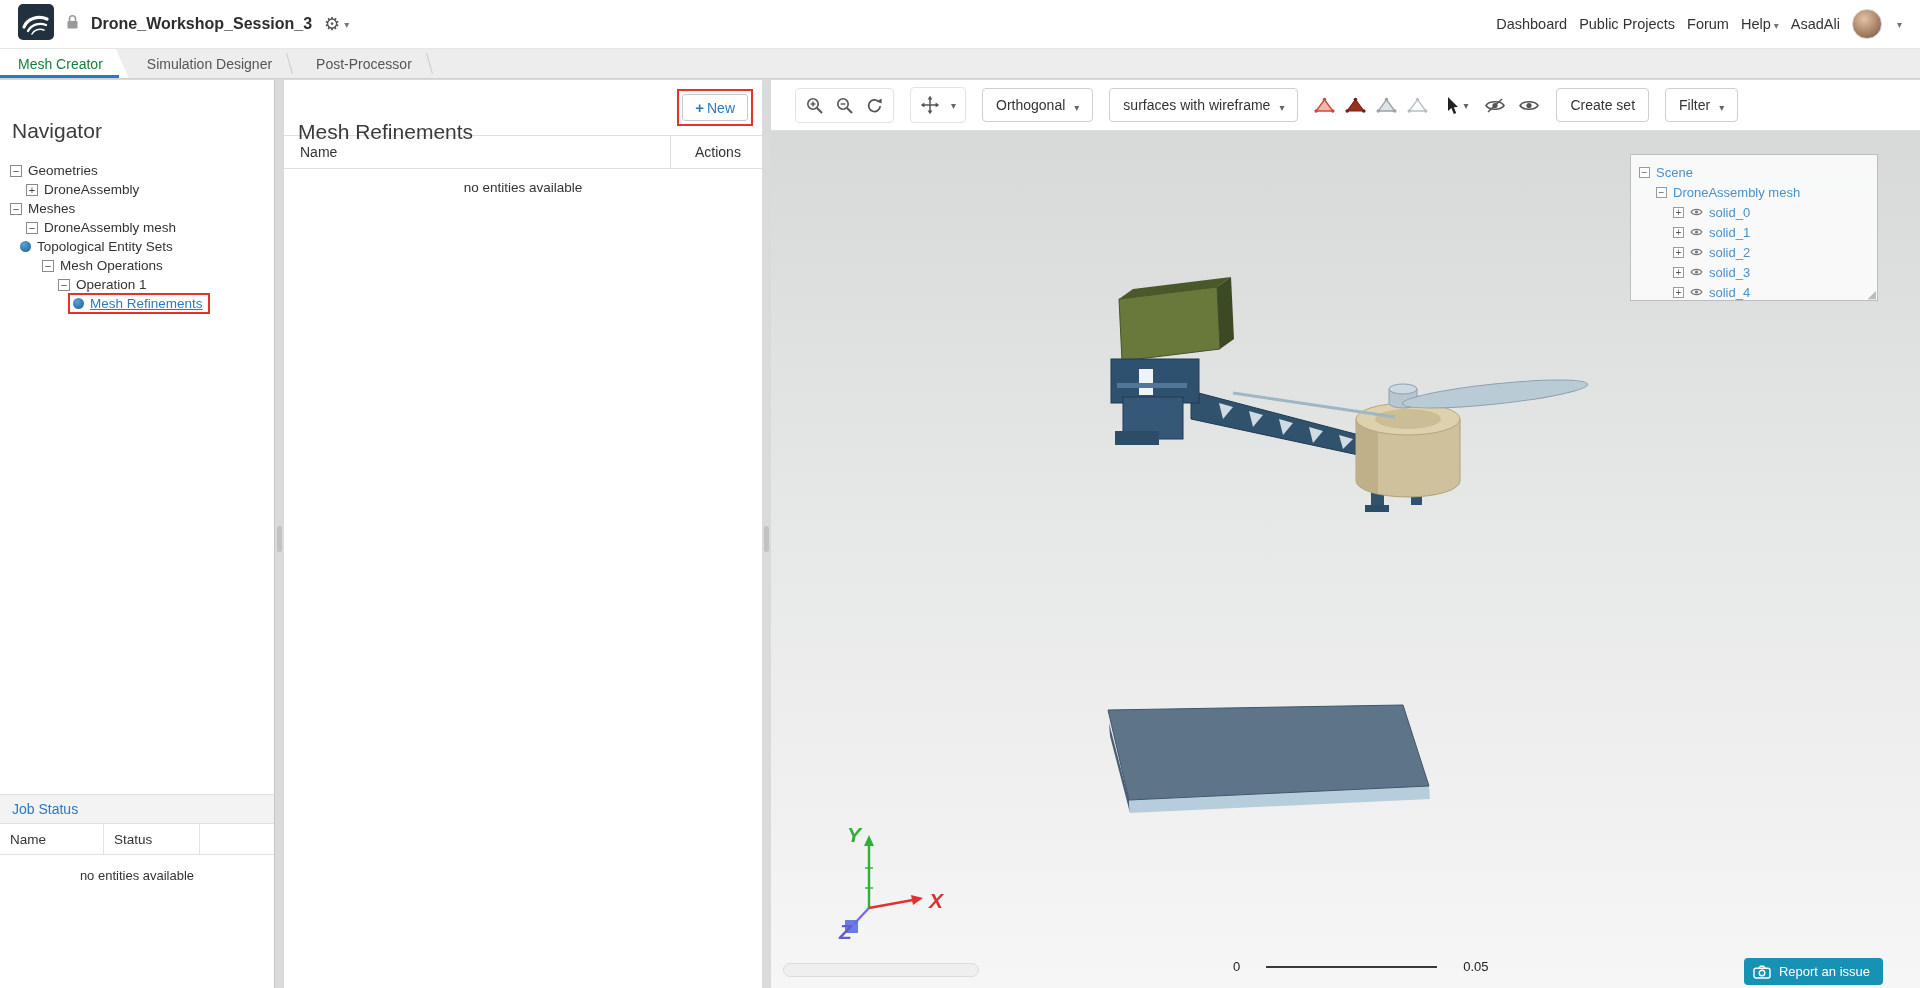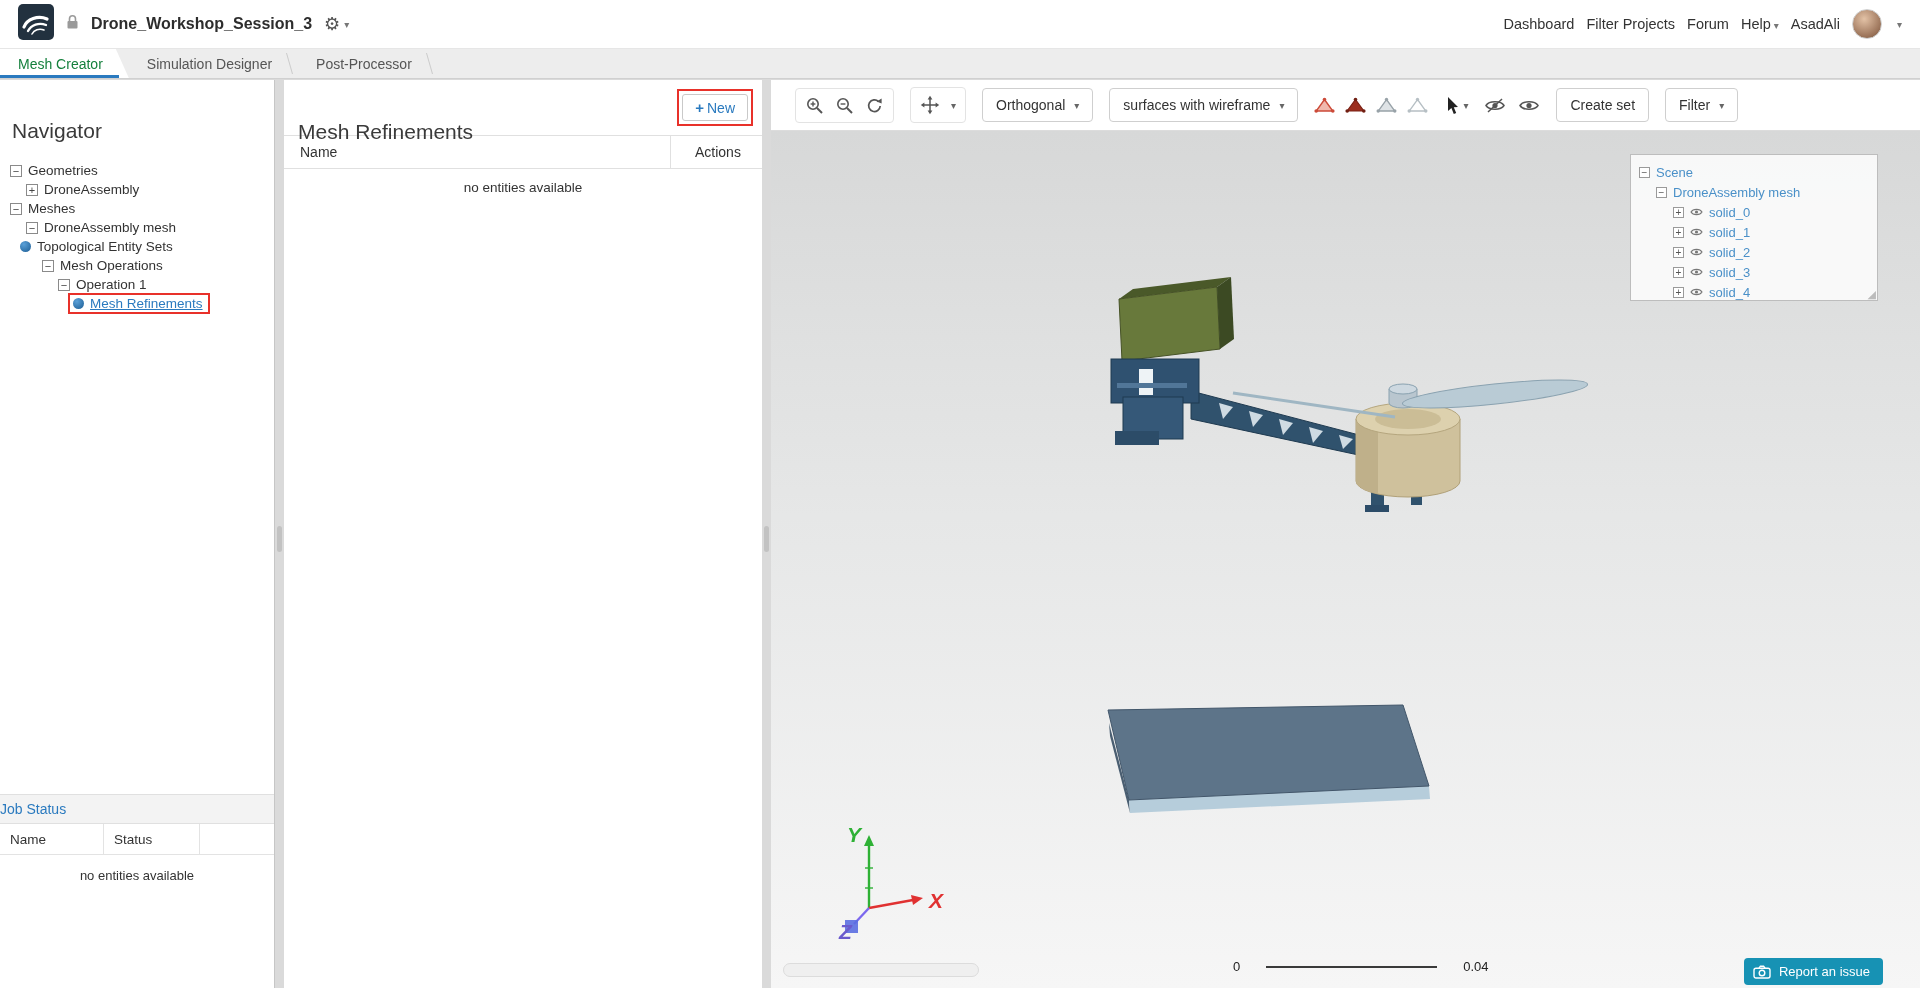--- a/index.html
+++ b/index.html
@@ -46,21 +46,21 @@
   .dot-icon { width:11px; height:11px; border-radius:50%; flex:none;
     background:radial-gradient(circle at 35% 30%, #5aa0d8, #1c5d94); }
   .selected-label { color:#2a7abf; text-decoration:underline; }
   .red-box { display:inline-flex; align-items:center; gap:6px; border:2px solid #e8312a;
     padding:1px 5px 1px 3px; }
 
   
   .job-status { position:absolute; top:714px; left:0; right:0; }
   .job-header { height:30px; background:#f3f3f3; border-top:1px solid #e0e0e0;
     border-bottom:1px solid #e0e0e0; color:#2a7abf; font-size:14px;
-    display:flex; align-items:center; }
+    display:flex; align-items:center; padding-left:12px; }
   .job-cols { display:flex; height:31px; border-bottom:1px solid #e3e3e3;
     font-size:13.5px; color:#333; align-items:stretch; }
   .jcell { display:flex; align-items:center; padding:0 10px; border-right:1px solid #e3e3e3; }
   .jcell.c1 { width:104px; } .jcell.c2 { width:96px; } .jcell.c3 { flex:1; border-right:none; }
   .job-empty { text-align:center; font-size:13px; color:#333; padding:13px 0; }
 
   
   .splitter { position:absolute; top:0; bottom:0; width:9px; background:#dadada; cursor:col-resize; }
   .splitter::after { content:''; position:absolute; top:446px; left:2px; width:5px; height:26px;
     background:#c2c2c2; border-radius:3px; }
@@ -79,21 +79,21 @@
   .th-actions { width:92px; border-left:1px solid #e0e0e0; display:flex; align-items:center; padding-left:24px; }
   .middle-empty { text-align:center; font-size:13.5px; color:#333; margin-top:11px; }
 
   
   .viewport { position:absolute; left:771px; right:0; top:0; bottom:0; background:#fff; }
   .vtoolbar { height:51px; display:flex; align-items:center; gap:16px; padding-left:24px;
     border-bottom:1px solid #dcdcdc; background:#fff; }
   .tgroup { display:flex; align-items:center; gap:11px; border:1px solid #e3e3e3; border-radius:4px;
     padding:7px 9px; background:#fff; }
   .ticon { display:flex; align-items:center; cursor:pointer; }
-  .dd { display:flex; align-items:center; gap:9px; border:1px solid #cfcfcf; border-radius:4px;
+  .dd { display:flex; align-items:flex-end; gap:9px; border:1px solid #cfcfcf; border-radius:4px;
     padding:8px 13px; font-size:14px; color:#333; background:#fff; cursor:pointer; }
   .dd .caret, .tgroup .caret, .cursor-group .caret { font-size:10px; color:#666; }
   .icon-row { display:flex; align-items:center; gap:10px; }
   .cursor-group { display:flex; align-items:center; gap:4px; cursor:pointer; }
   .eye-row { display:flex; align-items:center; gap:12px; }
 
   .canvas { position:absolute; top:51px; left:0; right:0; bottom:0; overflow:hidden; cursor:default;
     background:linear-gradient(180deg, #d7d8d8 0%, #e6e7e7 45%, #f6f6f6 100%); }
 
   
@@ -137,21 +137,21 @@
       </svg>
     </span>
     <span class="proj-title">Drone_Workshop_Session_3</span>
     <span class="gear-wrap">
       <span>⚙</span>
       <span class="caret">▾</span>
     </span>
   </div>
   <div class="header-right">
     <span class="hlink">Dashboard</span>
-    <span class="hlink">Filter Projects</span>
+    <span class="hlink">Public Projects</span>
     <span class="hlink">Forum</span>
     <span class="hlink">
       <span>Help</span><span class="hlink-caret">▾</span>
     </span>
     <span class="hlink">AsadAli</span>
     <span class="avatar"></span>
     <span class="hlink-caret">▾</span>
   </div>
 </div>
 
@@ -493,21 +493,21 @@
           <rect x="8" y="92" width="13" height="13" fill="#5b6ee1" opacity="0.9"></rect>
           <text x="2" y="111" font-size="21" font-style="italic" font-weight="bold" fill="#6a5acd" font-family="Liberation Sans, sans-serif">Z</text>
         </svg>
       </div>
 
       <div class="h-scrollbar"></div>
 
       <div class="scale-bar">
         <span>0</span>
         <span class="scale-line"></span>
-        <span>0.04</span>
+        <span>0.05</span>
       </div>
 
       <div class="report-btn">
         <span class="ticon">
           <svg width="18" height="14" viewBox="0 0 18 14">
               <rect x="1" y="3.2" width="16" height="9.8" rx="2" fill="none" stroke="#fff" stroke-width="1.4"></rect>
               <path d="M6 3.2 L7.4 1.2 h3.2 L12 3.2" fill="none" stroke="#fff" stroke-width="1.4"></path>
               <circle cx="9" cy="8" r="2.8" fill="none" stroke="#fff" stroke-width="1.4"></circle>
             </svg>
         </span>

